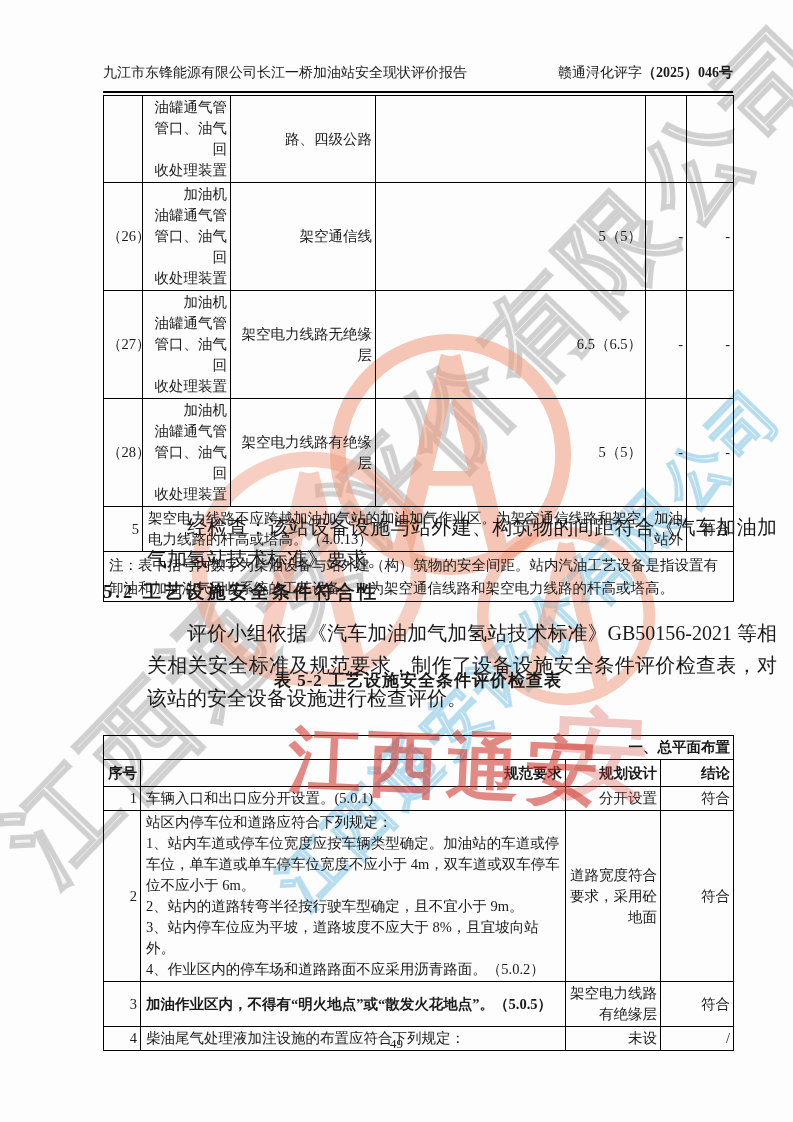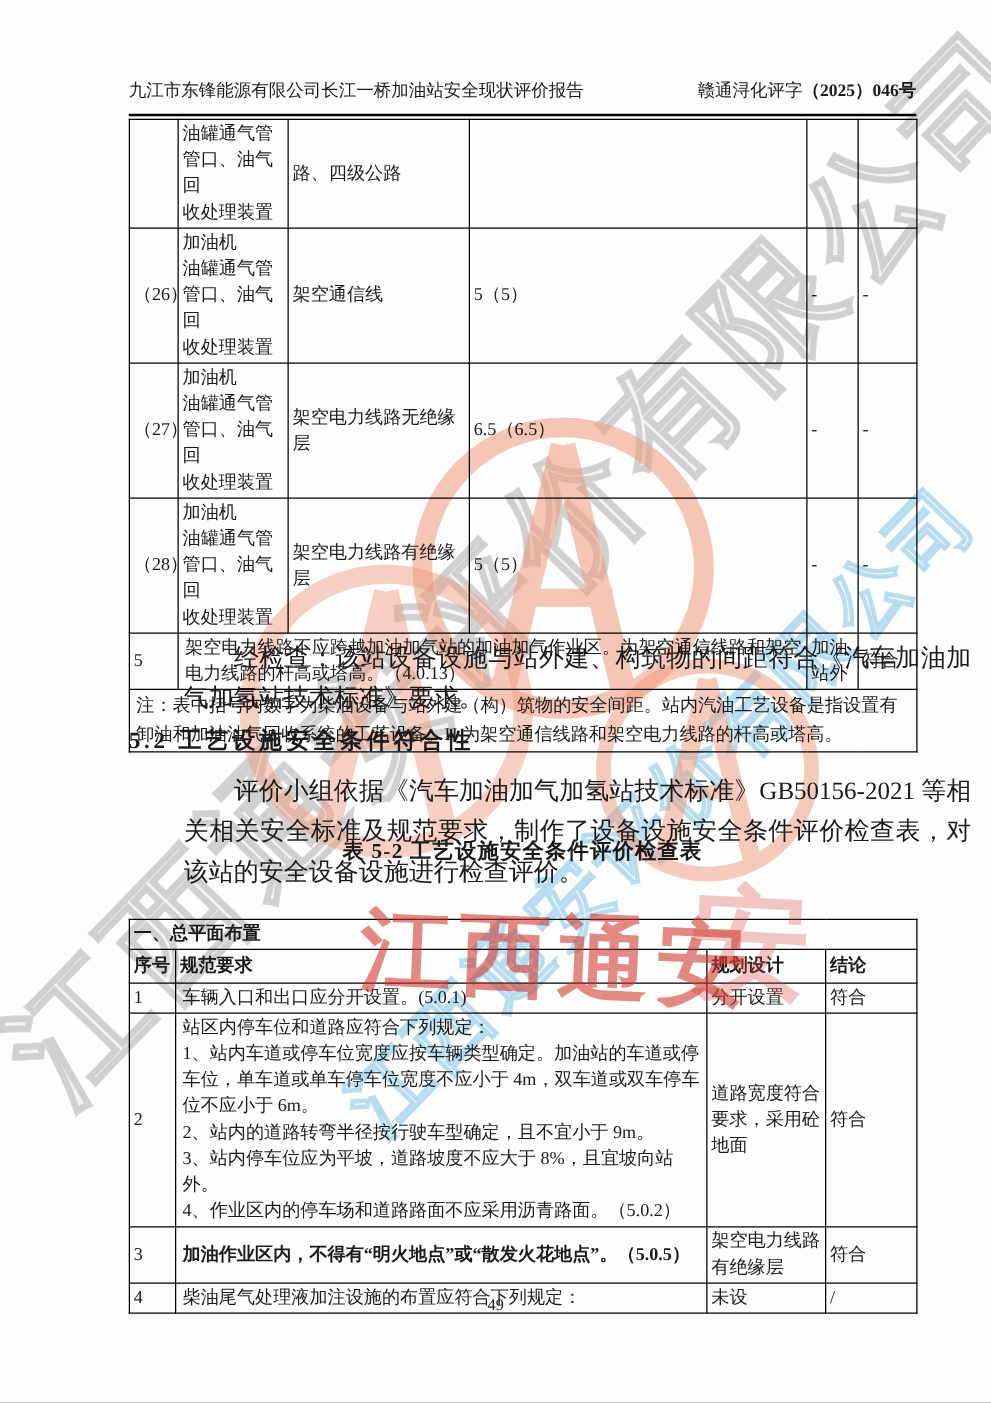--- a/index.html
+++ b/index.html
@@ -15,21 +15,21 @@
     position:absolute;left:103px;top:64px;width:630px;
     display:flex;justify-content:space-between;align-items:flex-end;
     font-size:14px;white-space:nowrap;
   }
   .doc-header .doc-no b{font-weight:bold;}
   .header-rule{position:absolute;left:103px;top:91px;width:630px;height:0;border-top:2px solid #000;}
 
   
   table{border-collapse:collapse;table-layout:fixed;position:absolute;left:103px;background:transparent;}
   td,th{border:1.6px solid #000;padding:1px 3px;vertical-align:middle;
-        text-align:left;font-size:14.5px;line-height:1.45;font-weight:normal;
+        text-align:right;font-size:14.5px;line-height:1.45;font-weight:normal;
         white-space:pre-line;overflow:hidden;}
   .left{text-align:left;padding-left:5px;}
   .bold{font-weight:bold;margin-top:37px;}
 
   .t1{top:95px;width:630px;}
   .t1 .rA td{height:62px;}
   .t1 .rB td{height:87px;}
   .t1 .rC td{height:88px;}
   .t1 .rD td{height:71px;}
   .t1 .rE td{height:41px;}

